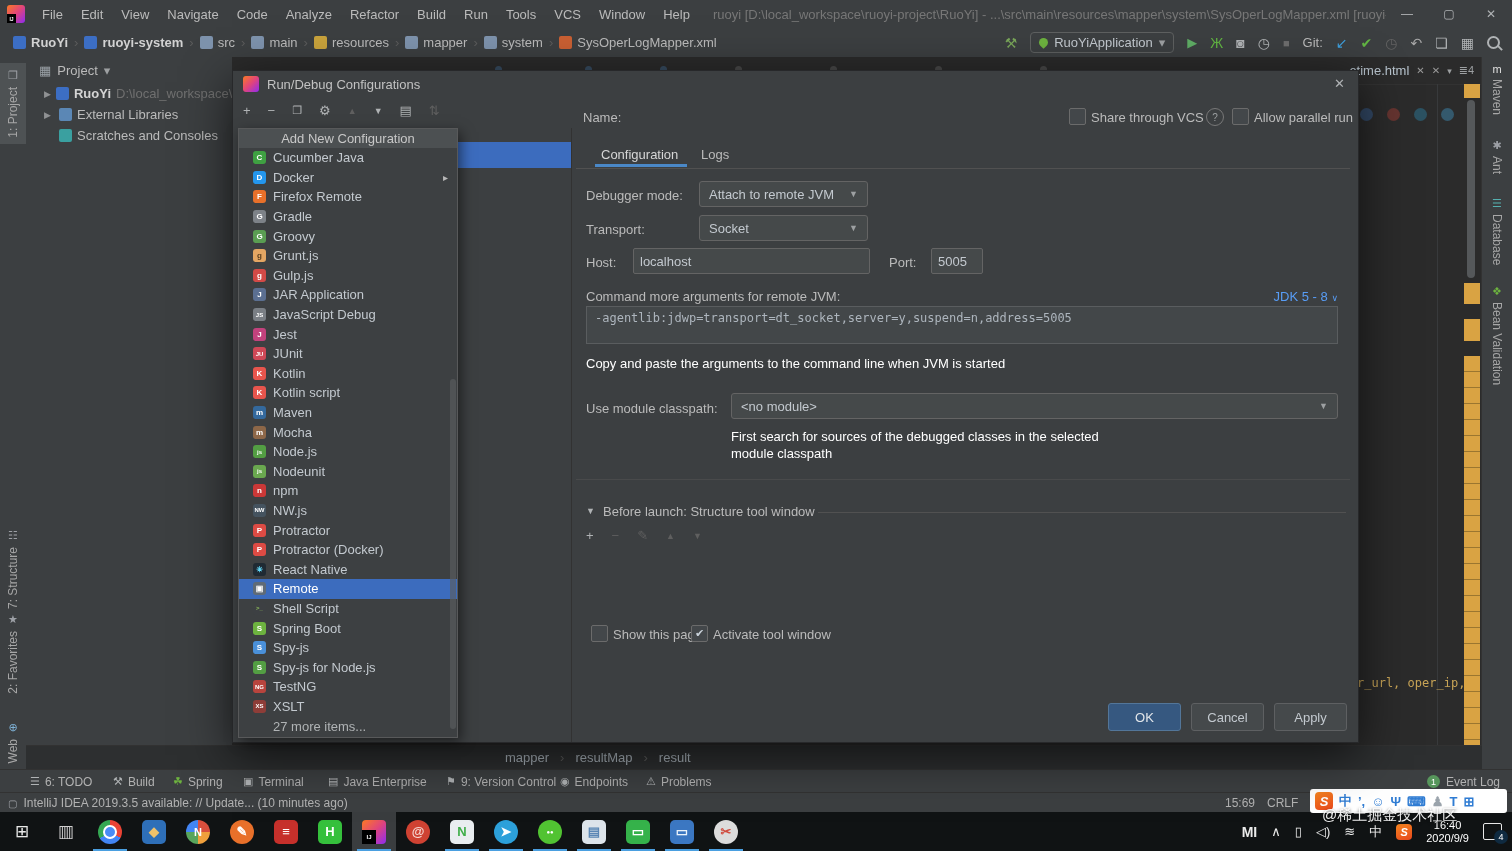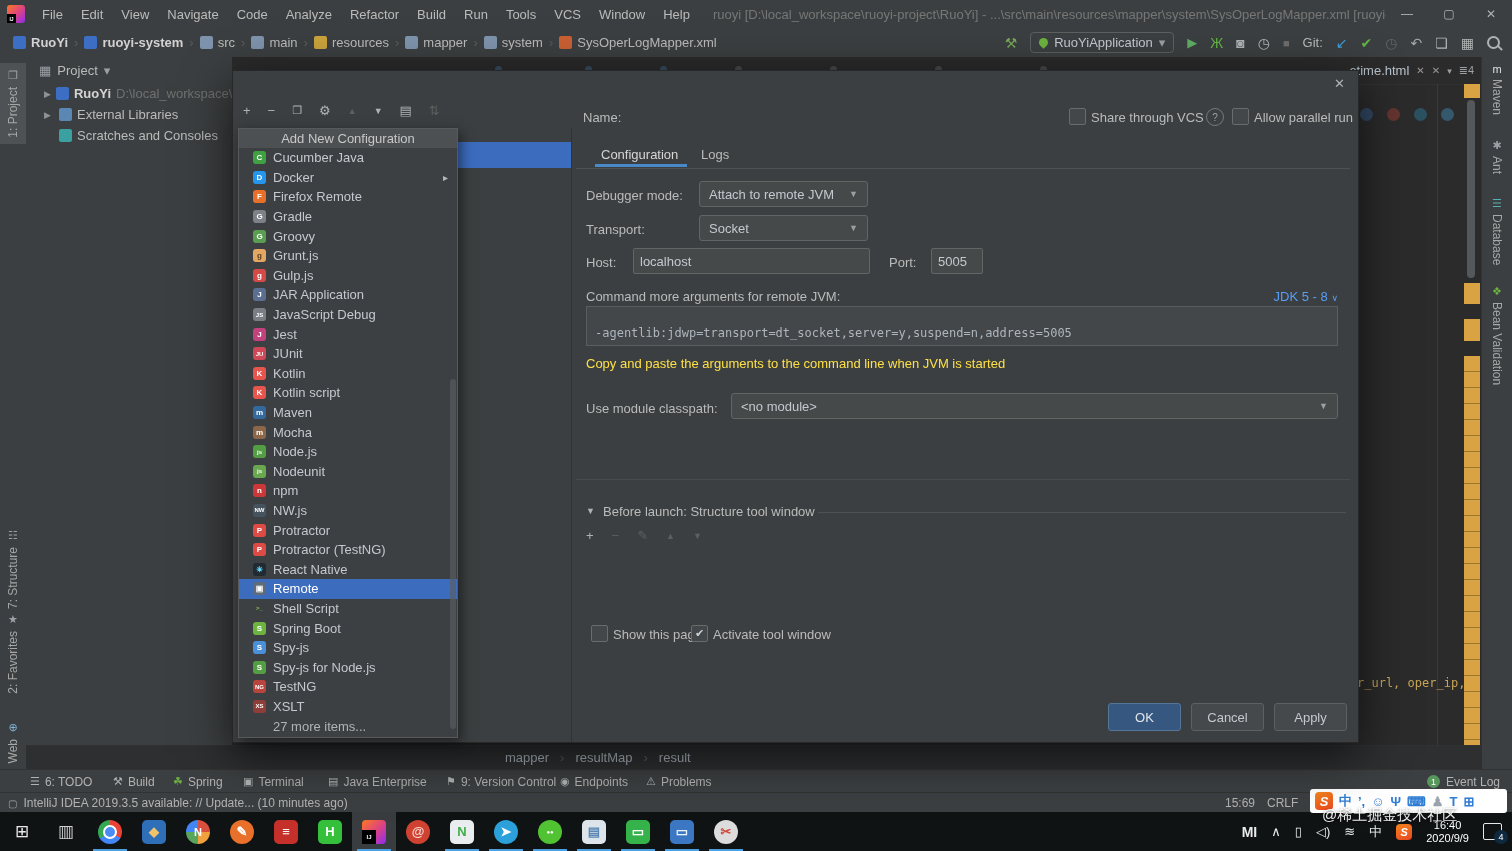--- a/index.html
+++ b/index.html
@@ -63,30 +63,30 @@
   .popup{position:absolute;left:5px;top:57px;width:218px;height:608px;background:#3d4042;border:1px solid #58595a;box-shadow:3px 4px 12px rgba(0,0,0,.5);z-index:3}
   .pop-head{height:19px;display:flex;align-items:center;justify-content:center;background:#4c5052;color:#c8c8c8}
   .cfg-row{height:19.6px;display:flex;align-items:center;gap:7px;padding-left:14px;color:#c3c9cf}
   .cfg-row.sel{background:#3c6cbe;color:#fff}
   .cfg-ic{width:13px;height:13px;border-radius:3px;flex:none;display:flex;align-items:center;justify-content:center;font-size:8px;font-weight:bold;color:#fff}
   .cfg-arrow{margin-left:auto;margin-right:9px;color:#b8b8b8;font-size:10px}
   .cfg-row.more{padding-left:34px;color:#b0b3b5}
   .pop-sb{position:absolute;right:1px;top:250px;width:6px;height:350px;background:#5a5d5f;border-radius:3px;opacity:.65}
   
   .lbl{position:absolute;color:#bbb}
-  .hint{position:absolute;color:#fde047}
+  .hint{position:absolute;color:#ffffff}
   .tfield{position:absolute;height:24px;background:#45494a;border:1px solid #646464;border-radius:2px;color:#c3c9cf;padding:0 6px;font-family:"Liberation Sans",sans-serif;font-size:13px;box-sizing:content-box}
   .combo{position:absolute;height:26px;background:#45494a;border:1px solid #646464;border-radius:3px;display:flex;align-items:center;padding:0 9px;color:#c3c9cf;box-sizing:border-box}
   .combo .arr{margin-left:auto;color:#9da0a2;font-size:9px;padding-left:12px}
   .cb{position:absolute;width:15px;height:15px;border:1px solid #6b6b6b;border-radius:2px;background:#43474a}
   .cb.checked{display:flex;align-items:center;justify-content:center;font-size:11px;color:#c9d2da}
   .helpc{position:absolute;width:16px;height:16px;border:1px solid #787878;border-radius:50%;color:#9da0a2;font-size:10px;display:flex;align-items:center;justify-content:center}
   .tabu{position:absolute;height:3px;background:#4a88c7}
   .hline{position:absolute;height:1px;background:#515151}
-  .argsbox{position:absolute;background:#434749;border:1px solid #5a5d5f;font-family:"DejaVu Sans Mono",monospace;font-size:12px;color:#adb5bd;padding:19px 8px;box-sizing:border-box}
+  .argsbox{position:absolute;background:#434749;border:1px solid #5a5d5f;font-family:"DejaVu Sans Mono",monospace;font-size:12px;color:#adb5bd;padding:4px 8px;box-sizing:border-box}
   .emptybox{position:absolute;border:1px solid #56585a;display:flex;align-items:flex-start;justify-content:center;color:#7d7d7d;padding-top:18px;box-sizing:border-box}
   .btn{position:absolute;width:71px;height:26px;border-radius:3px;display:flex;align-items:center;justify-content:center;background:#45494b;border:1px solid #5e6062;color:#c3c9cf}
   .btn.primary{background:#365880;border-color:#537699;color:#e2e6ea}
   .bl-tools{position:absolute;display:flex;gap:18px;align-items:center}
   .link{color:#589df6}
   
   .bcrumb2{position:absolute;left:26px;top:745px;right:30px;height:24px;background:#2d2f30;border-top:1px solid #323232;display:flex;align-items:center;padding-left:471px;box-sizing:border-box;color:#a9b2ba}
   .twbar{position:absolute;left:0;top:769px;right:0;height:23px;background:#3c3f41;border-top:1px solid #323232;font-size:12px}
   .tw{position:absolute;top:0;height:23px;display:flex;align-items:center;gap:5px;color:#b2b2b2}
   .tw-ic{font-size:11px;color:#b0b3b5}
@@ -300,20 +300,24 @@
         <span style="font-size: 11px; color: rgb(85, 176, 176);">☰</span>
         <span class="vt">Database</span>
       </div>
       <div class="rtab" style="top: 228px;">
         <span style="font-size: 11px; color: rgb(109, 179, 63);">❖</span>
         <span class="vt">Bean Validation</span>
       </div>
     </div>
 
   <div class="dialog">
+    <div class="dlg-title">
+      <span class="dlg-logo"></span>
+      <span>Run/Debug Configurations</span>
+    </div>
     <span class="dlg-close" style="color: rgb(176, 179, 181);">✕</span>
     <div class="dlg-toolbar">
       <span style="color: rgb(176, 179, 181);">+</span>
       <span style="color: rgb(176, 179, 181);">−</span>
       <span style="font-size: 11px; color: rgb(176, 179, 181);">❐</span>
       <span style="color: rgb(176, 179, 181);">⚙</span>
       <span style="font-size: 9px; color: rgb(95, 95, 95);">▲</span>
       <span style="font-size: 9px; color: rgb(176, 179, 181);">▼</span>
       <span style="color: rgb(176, 179, 181);">▤</span>
       <span style="color: rgb(95, 95, 95);">⇅</span>
@@ -400,21 +404,21 @@
           <div class="cfg-row">
             <span class="cfg-ic" style="background: rgb(69, 83, 95); font-size: 6px;">NW</span>
             <span>NW.js</span>
           </div>
           <div class="cfg-row">
             <span class="cfg-ic" style="background: rgb(221, 75, 68);">P</span>
             <span>Protractor</span>
           </div>
           <div class="cfg-row">
             <span class="cfg-ic" style="background: rgb(221, 75, 68);">P</span>
-            <span>Protractor (TestNG)</span>
+            <span>Protractor (Docker)</span>
           </div>
           <div class="cfg-row">
             <span class="cfg-ic" style="background: rgb(31, 42, 51); color: rgb(97, 218, 251);">✳</span>
             <span>React Native</span>
           </div>
           <div class="cfg-row sel">
             <span class="cfg-ic" style="background: rgb(95, 107, 119);">▣</span>
             <span>Remote</span>
           </div>
           <div class="cfg-row">
@@ -478,20 +482,21 @@
     <span class="lbl" style="left:353px;top:218px">Command more arguments for remote JVM:</span>
     <span class="lbl link" style="right:20px;top:218px"><i style="font-style:normal">JDK 5 - 8</i> <i style="font-style:normal;font-size:9px">∨</i></span>
     <div class="argsbox" style="left:353px;top:235px;width:752px;height:38px">-agentlib:jdwp=transport=dt_socket,server=y,suspend=n,address=5005</div>
     <span class="hint" style="left:353px;top:285px">Copy and paste the arguments to the command line when JVM is started</span>
 
     <span class="lbl" style="left:353px;top:330px">Use module classpath:</span>
     <span class="combo" style="left:498px;top:322px;width:607px">
       <span>&lt;no module&gt;</span>
       <span class="arr">▼</span>
     </span>
+    <span class="hint" style="left:498px;top:357px;width:390px;line-height:17px">First search for sources of the debugged classes in the selected module classpath</span>
 
     <span class="hline" style="left:343px;right:8px;top:408px;opacity:.6"></span>
     <span class="lbl" style="left: 353px; top: 435px; font-size: 9px; color: rgb(176, 179, 181);">▼</span>
     <span class="lbl" style="left:370px;top:433px">Before launch: Structure tool window</span>
     <span class="hline" style="left:585px;right:12px;top:441px"></span>
     <span class="bl-tools" style="left:353px;top:457px">
       <span style="color: rgb(176, 179, 181);">+</span>
       <span style="color: rgb(95, 95, 95);">−</span>
       <span style="color: rgb(95, 95, 95);">✎</span>
       <span style="font-size: 9px; color: rgb(95, 95, 95);">▲</span>

